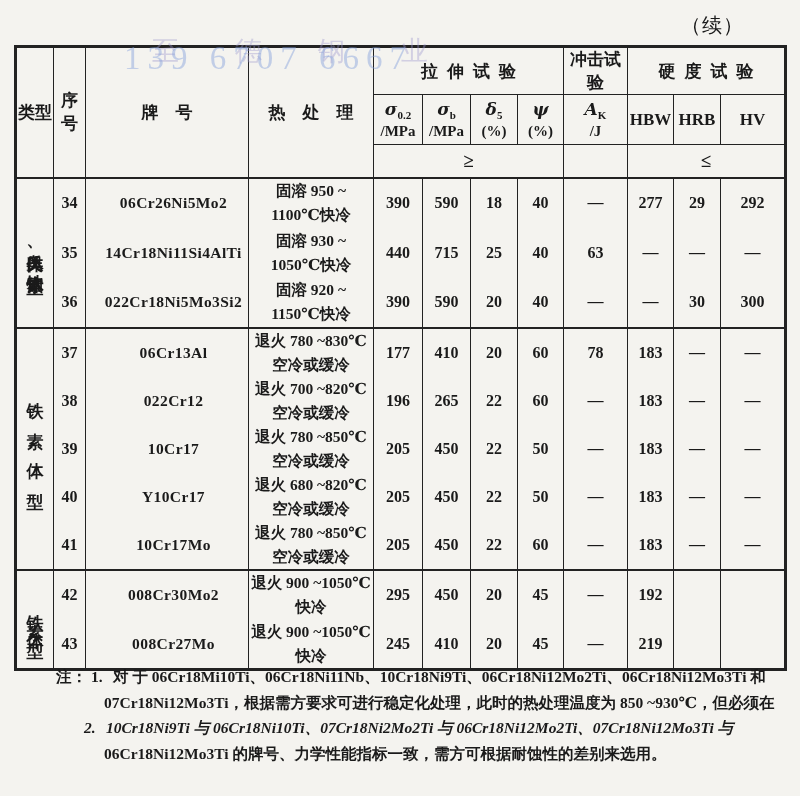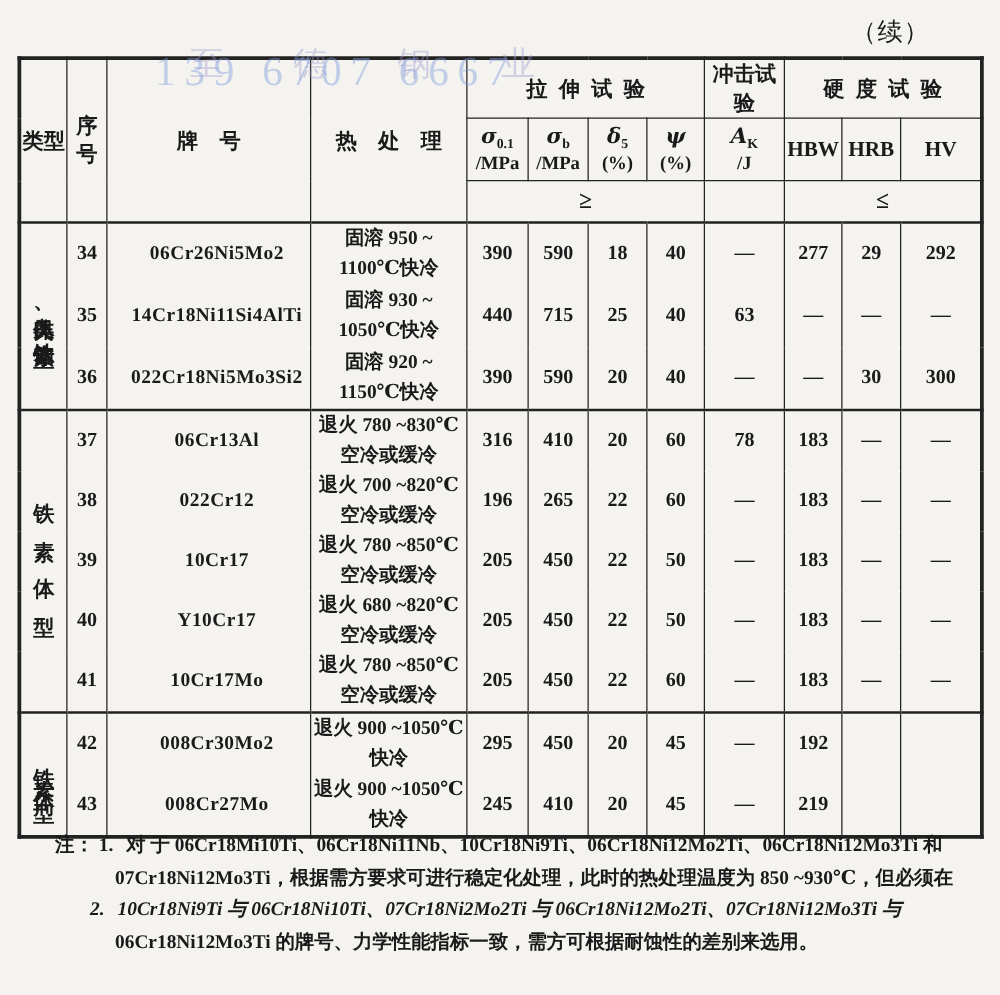--- a/index.html
+++ b/index.html
@@ -64,21 +64,21 @@
     margin:0 auto;font-size:17px;line-height:1;
   }
   .type-cell.g0 .vtext{letter-spacing:1px;}
   .type-cell.g1 .vtext{letter-spacing:30px;}
   .type-cell.g2 .vtext{letter-spacing:9px;}
   td.grade-cell{text-align:center;padding-left:13px;font-size:15.5px;letter-spacing:0.4px;}
   td.heat-cell{font-size:15.5px;line-height:24px;}
   td.val-cell,td.serial-cell{font-size:16px;}
 
   
-  .notes{position:absolute;left:44px;top:664px;width:716px;font-size:15.5px;line-height:25.5px;font-weight:600;}
+  .notes{position:absolute;left:56px;top:664px;width:716px;font-size:15.5px;line-height:25.5px;font-weight:600;}
   .notes .nline{white-space:nowrap;}
   .notes .ind{padding-left:48px;}
   .notes .ind2{padding-left:28px;font-style:italic;}
   .notes .numsp{display:inline-block;min-width:22px;}
   .notes .labsp{display:inline-block;min-width:0;padding-right:4px;}
 </style>
 </head>
 <body>
 
 <div class="page">
@@ -105,21 +105,21 @@
         <th rowspan="3">类型</th>
         <th rowspan="3">序号</th>
         <th rowspan="3">牌　号</th>
         <th rowspan="3">热　处　理</th>
         <th colspan="4" class="grp">拉伸试验</th>
         <th>冲击试验</th>
         <th colspan="3" class="grp">硬度试验</th>
       </tr>
       <tr class="h2">
         <th>
-          <div class="sym"><i>σ</i><sub>0.1</sub></div>
+          <div class="sym"><i>σ</i><sub>0.2</sub></div>
           <div class="unit">/MPa</div>
         </th>
         <th>
           <div class="sym"><i>σ</i><sub>b</sub></div>
           <div class="unit">/MPa</div>
         </th>
         <th>
           <div class="sym"><i>δ</i><sub>5</sub></div>
           <div class="unit">(%)</div>
         </th>
@@ -196,21 +196,21 @@
         <tr class="group-start rows-1">
           <td class="type-cell g1" rowspan="5">
             <div class="vtext">铁素体型</div>
           </td>
           <td class="serial-cell">37</td>
           <td class="grade-cell">06Cr13Al</td>
           <td class="heat-cell">
             <div>退火 780 ~830℃</div>
             <div>空冷或缓冷</div>
           </td>
-          <td class="val-cell">316</td>
+          <td class="val-cell">177</td>
           <td class="val-cell">410</td>
           <td class="val-cell">20</td>
           <td class="val-cell">60</td>
           <td class="val-cell">78</td>
           <td class="val-cell">183</td>
           <td class="val-cell">—</td>
           <td class="val-cell">—</td>
         </tr>
         <tr class="rows-1">
           <td class="serial-cell">38</td>

